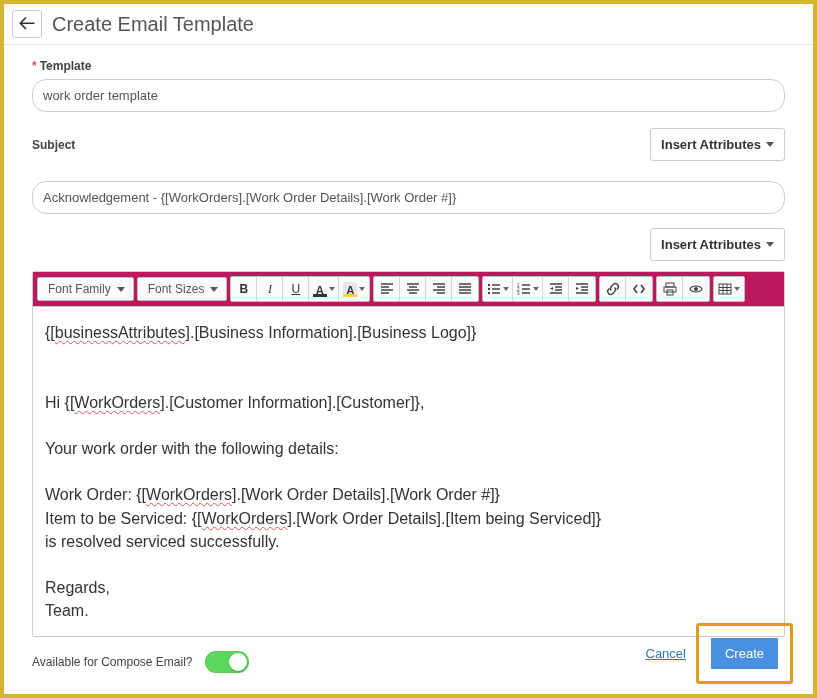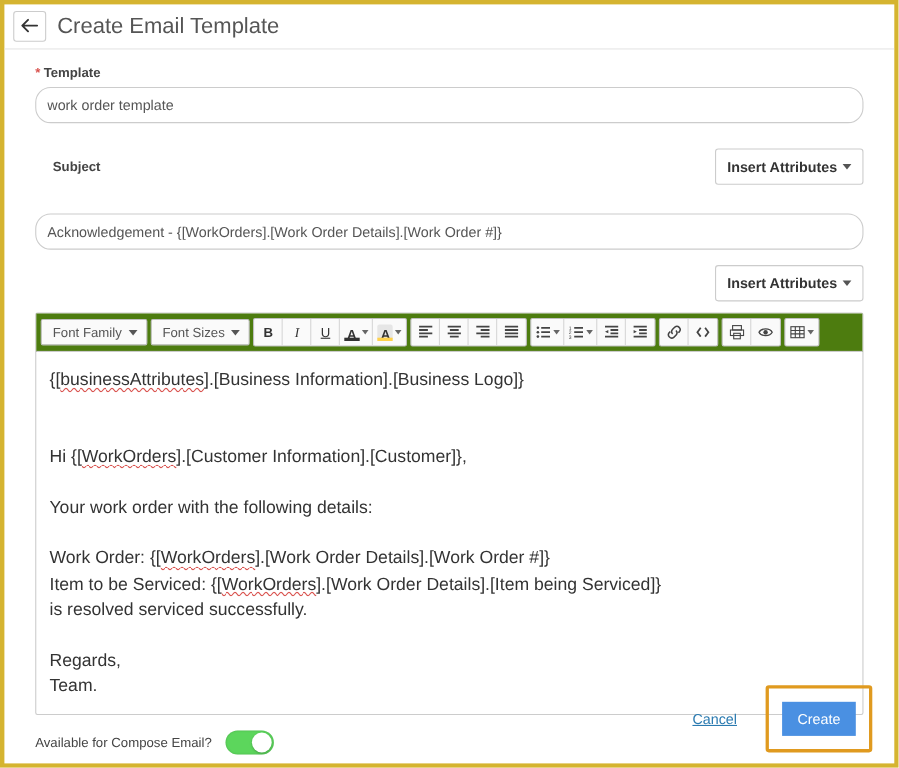--- a/index.html
+++ b/index.html
@@ -12,38 +12,38 @@
     .form-area { padding: 14px 28px 12px 28px; }
     .lbl { font-size: 12px; font-weight: bold; color: #444; margin-bottom: 6px; display:block;}
     .req { color: #d9534f; margin-right: 3px; font-weight:bold;}
     .text-input { width: 100%; border: 1px solid #ccc; border-radius: 14px; padding: 8px 10px; font-size: 13px; color:#555;}
     .row-between { display:flex; justify-content:space-between; align-items:center; margin-top:16px;}
     .ins-btn { border:1px solid #ccc; border-radius:3px; padding:8px 10px; font-size:13px; background:#fff; cursor:pointer; display:flex; align-items:center; gap:5px; color:#333; font-weight:bold;}
     .caret { width:0;height:0;border-left:4px solid transparent;border-right:4px solid transparent;border-top:5px solid #555;}
     .right-btn-row{display:flex;justify-content:flex-end; margin-top:14px;}
 
     .editor-wrap{border:1px solid #ccc; border-radius:2px; margin-top:10px;}
-    .toolbar{background:#4d7c0f; border-bottom:1px solid #ccc; padding:4px 4px; display:flex; gap:3px; align-items:center; flex-wrap:wrap;}
+    .toolbar{background:#be185d; border-bottom:1px solid #ccc; padding:4px 4px; display:flex; gap:3px; align-items:center; flex-wrap:wrap;}
     .tgrp{display:flex; border:1px solid #bfbfbf; border-radius:2px; overflow:hidden; background:#fafafa;}
     .tbtn{min-width:26px;height:24px;display:flex;align-items:center;justify-content:center;cursor:pointer;border-right:1px solid #d6d6d6;font-size:12px;position:relative;}
     .tbtn:last-child{border-right:none;}
     .tsel{height:24px;display:flex;align-items:center;padding:0 8px 0 10px;cursor:pointer;font-size:12px; color:#555; gap:6px; border:1px solid #bfbfbf; border-radius:2px; background:#fafafa;}
     .colorA{width:14px;height:14px;display:flex;align-items:flex-end;justify-content:center;position:relative;}
     .colorA .letter{font-size:12px;font-weight:bold;line-height:10px;color:#333;}
     .colorA .bar{position:absolute;left:0;bottom:-1px;width:100%;height:3px;}
     .mini-caret{width:0;height:0;border-left:3px solid transparent;border-right:3px solid transparent;border-top:4px solid #666;margin-left:2px;}
     svg{display:block;}
     .editor-body{padding:14px 12px; min-height:280px; font-family: Liberation Sans, sans-serif; font-size:16px; line-height:1.45; white-space:pre-wrap;}
     .sq{text-decoration: underline wavy #d9534f; text-decoration-thickness:1px; text-underline-offset:2px;}
 
     .toggle-row{display:flex; align-items:center; gap:12px; margin-top:14px; font-size:12px; font-weight:normal; color:#444;}
     .toggle{width:44px;height:22px;border-radius:12px;background:#5cd65c;position:relative;cursor:pointer;box-shadow:inset 0 0 2px rgba(0,0,0,.2);}
     .toggle .knob{width:18px;height:18px;border-radius:50%;background:#fff;position:absolute;top:2px;right:2px;box-shadow:0 1px 2px rgba(0,0,0,.25);}
 
-    .footer-row{position:absolute;right:20px;bottom:10px;display:flex;align-items:center;gap:26px;}
+    .footer-row{position:absolute;right:20px;bottom:10px;display:flex;align-items:center;gap:10px;}
     .cancel-link{color:#2a7ab0;text-decoration:underline;font-size:13px;cursor:pointer;}
     .create-btn-wrap{border:3px solid #e09a1f;border-radius:3px;padding:12px;}
     .create-btn{background:#4a90e2;color:#fff;border:none;padding:8px 14px;font-size:13px;cursor:pointer;}
   </style>
 </head>
 <body>
 
 <div class="outer">
   <div class="header-row">
     <div class="back-btn">
@@ -52,21 +52,21 @@
         </svg>
     </div>
     <div class="page-title">Create Email Template</div>
   </div>
 
   <div class="form-area">
     <label class="lbl"><span class="req">*</span><span>Template</span></label>
     <input class="text-input" type="text" value="work order template" style="">
 
     <div class="row-between">
-      <label class="lbl" style="margin:16px;">Subject</label>
+      <label class="lbl" style="margin:0;">Subject</label>
       <button class="ins-btn">
         <span>Insert Attributes</span>
         <span class="caret"></span>
       </button>
     </div>
     <input class="text-input" type="text" style="margin-top: 20px;" value="Acknowledgement - {[WorkOrders].[Work Order Details].[Work Order #]}">
 
     <div class="right-btn-row">
       <button class="ins-btn">
         <span>Insert Attributes</span>

